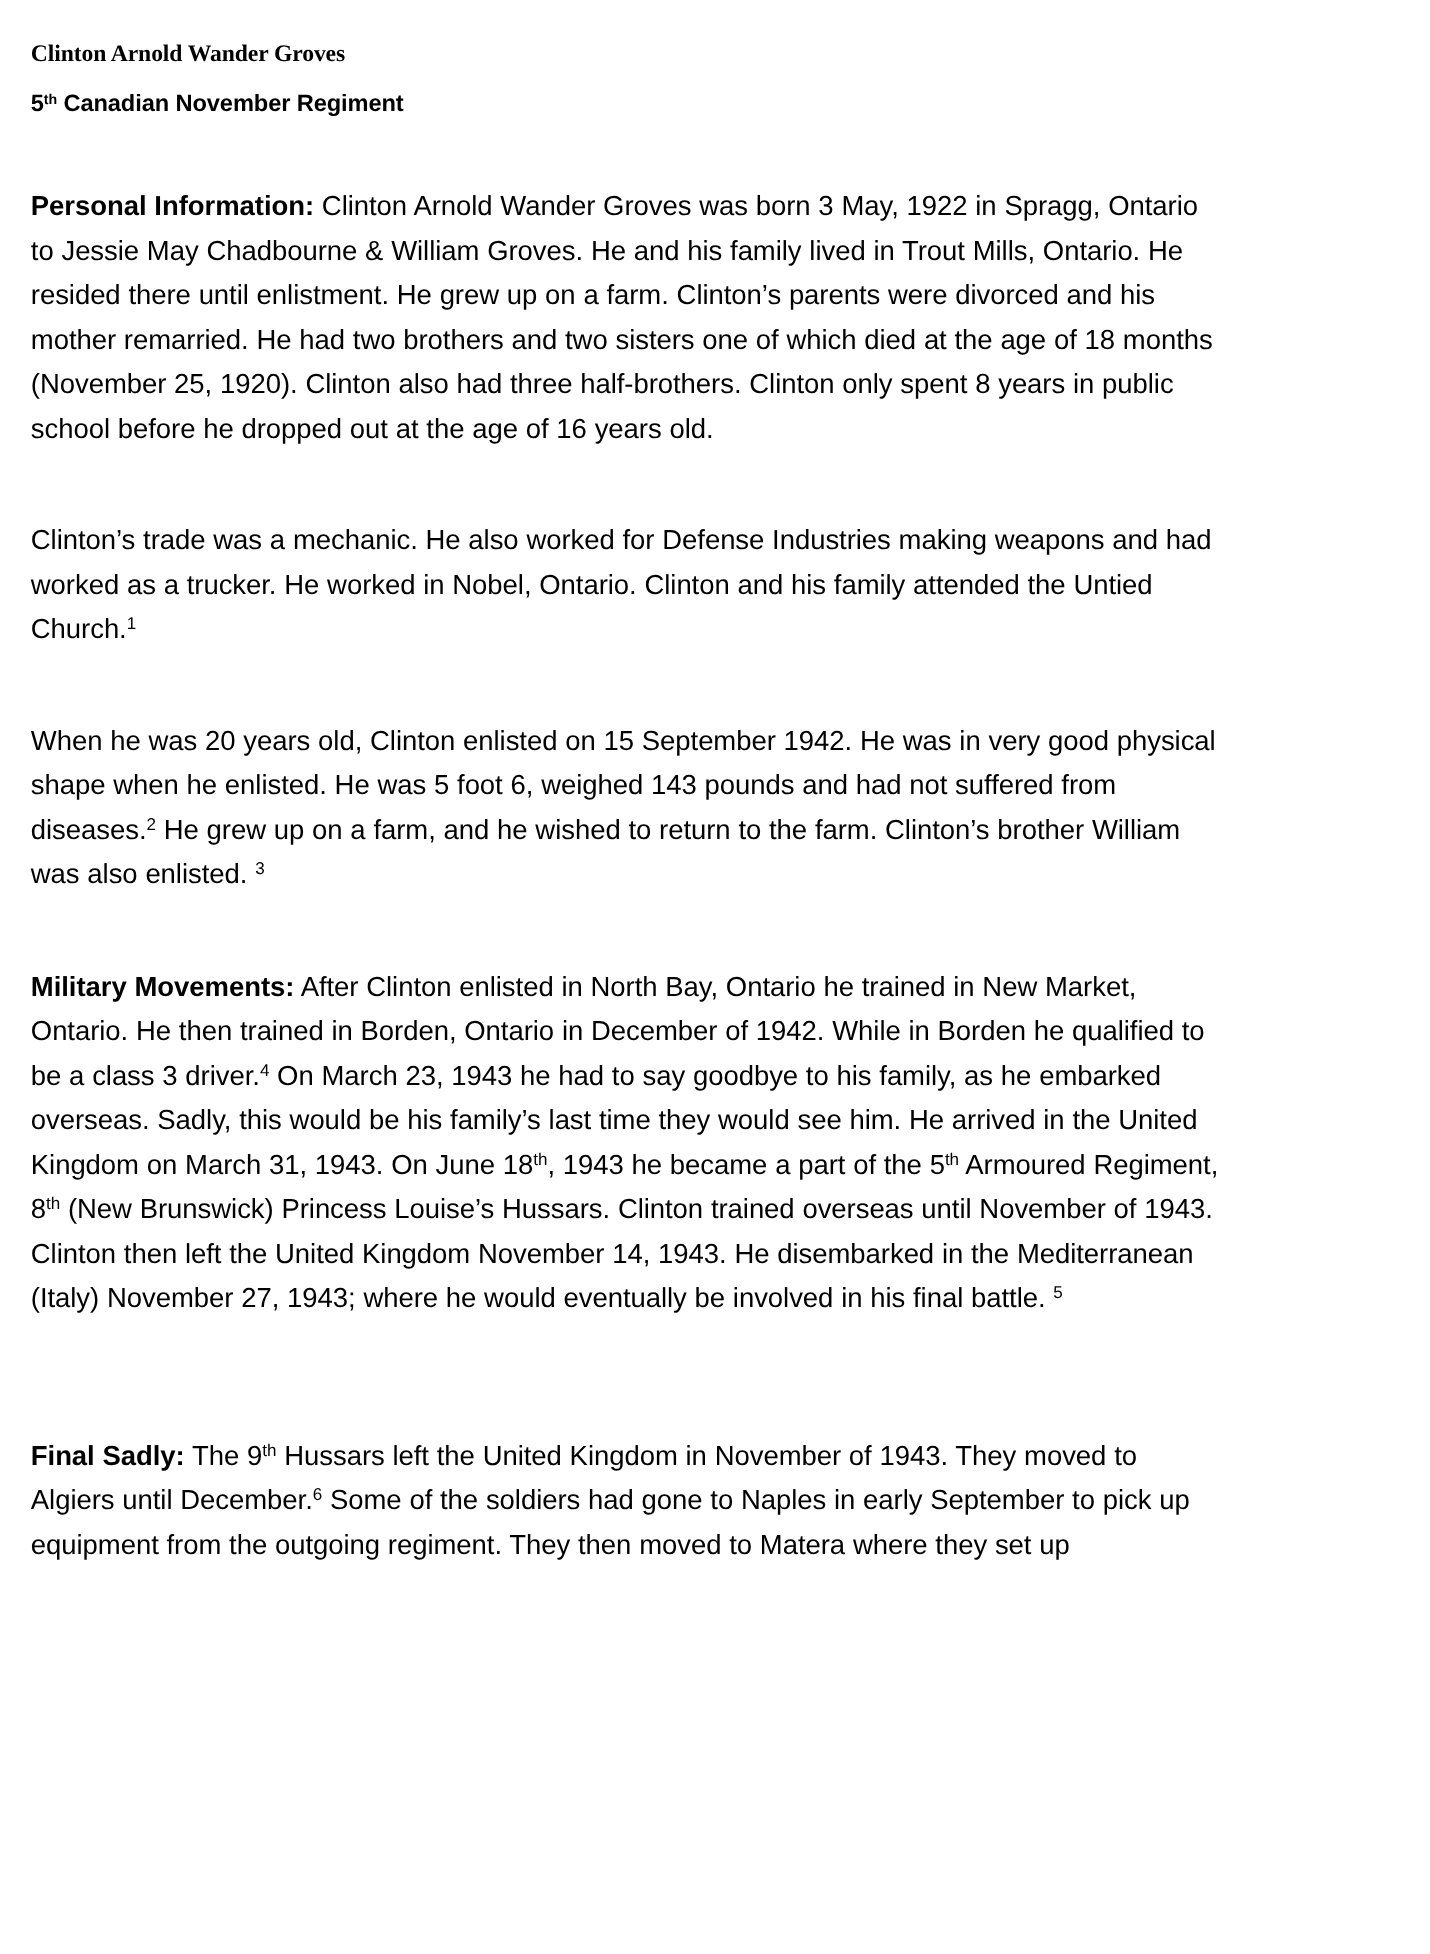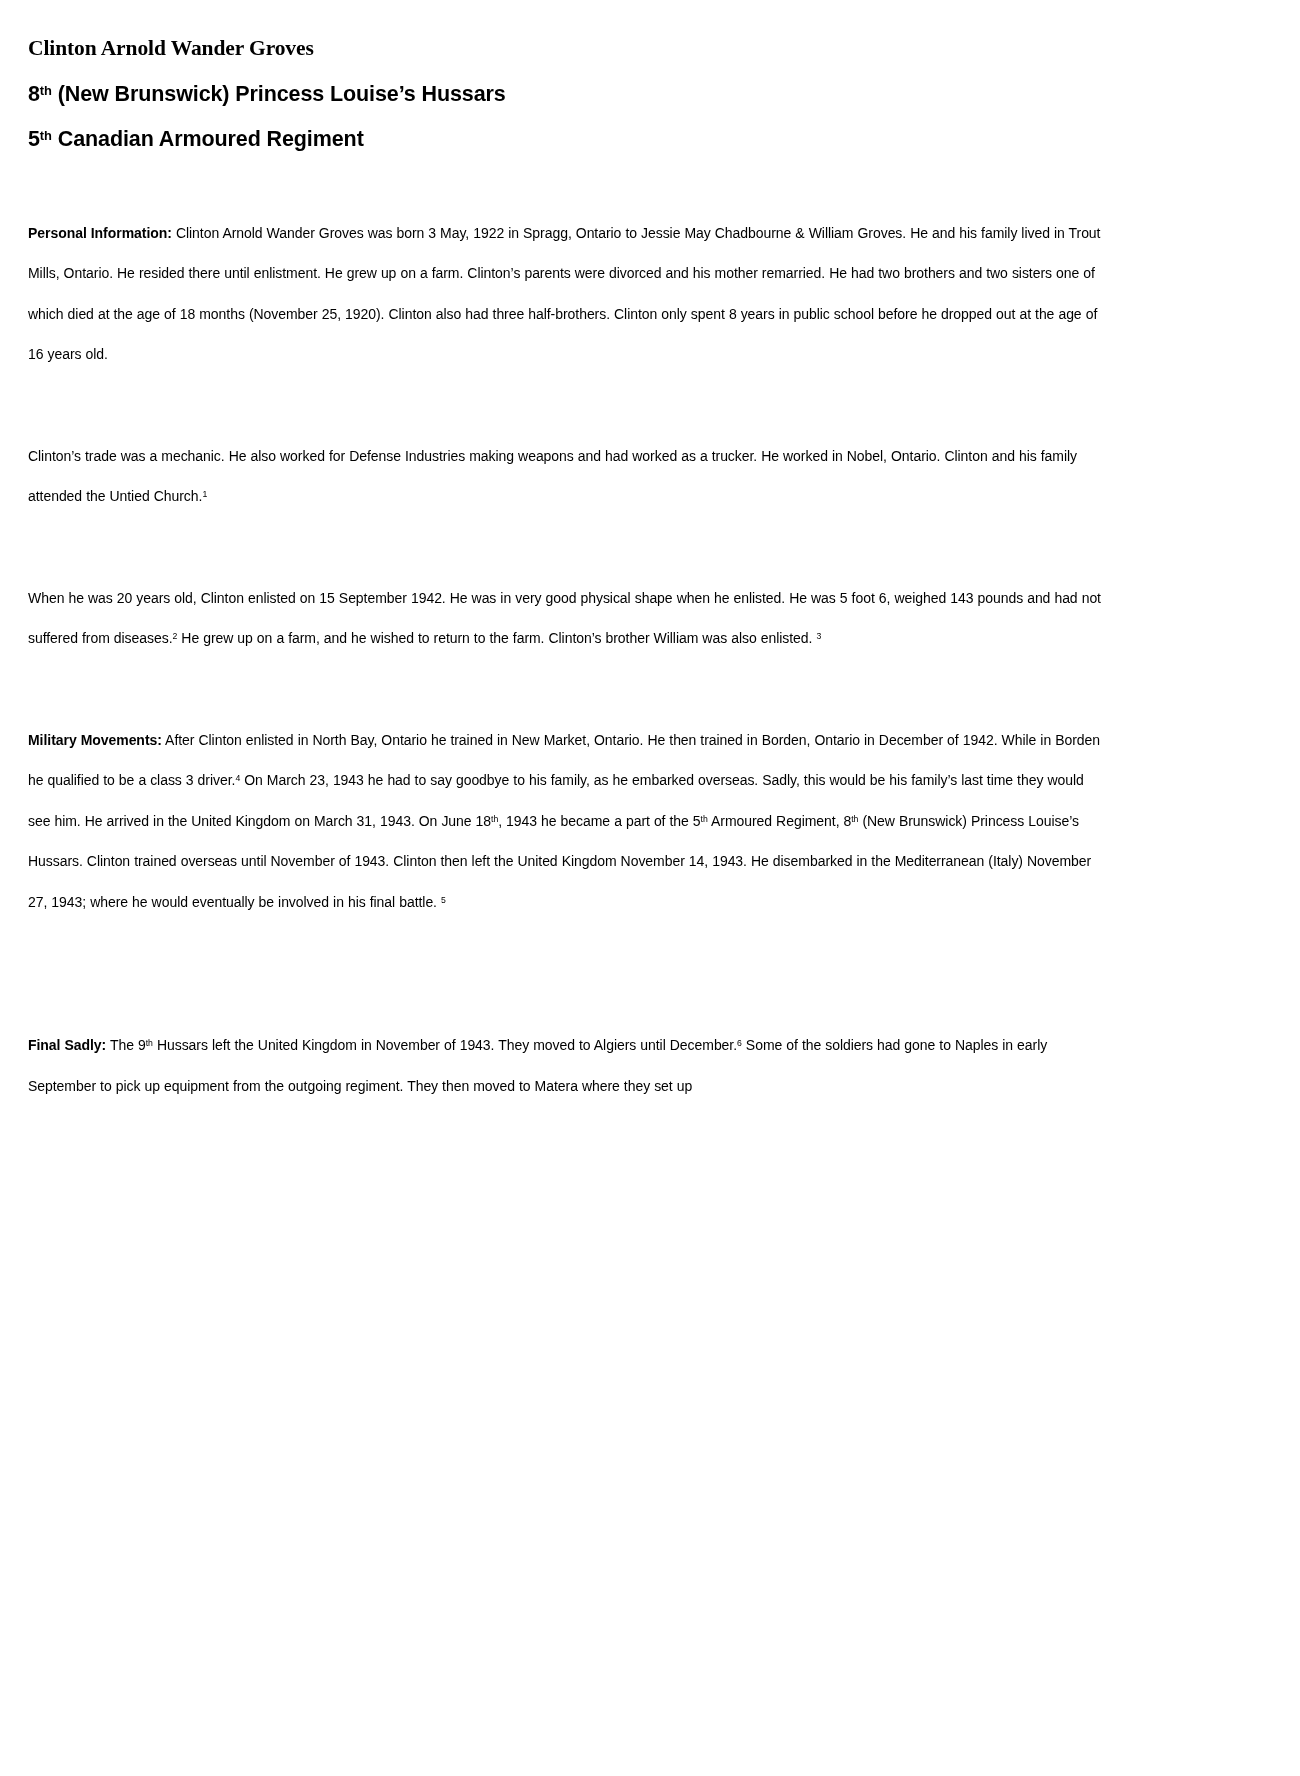--- a/index.html
+++ b/index.html
@@ -29,21 +29,21 @@
     line-height: 1.0;
     letter-spacing: -0.1px;
     margin: 0 0 0 0;
     padding: 12px 0 12px 0;
   }
   .doc-heading:first-child {
     padding-top: 14px;
     font-family: Liberation Serif, serif;
   }
   .para {
-    font-size: 14px;
+    font-size: 25px;
     line-height: 40.5px;
     margin: 0;
     padding: 11px 0 11px 0;
     text-align: left;
     letter-spacing: -0.05px;
     word-spacing: 0.2px;
   }
   .para.gap-before {
     padding-top: 50px;
   }
@@ -64,23 +64,22 @@
 </head>
 <body>
 
 <div class="page">
 
   <div class="doc-heading">
     <span>Clinton Arnold Wander Groves</span>
   </div>
 
 
-  <div class="doc-heading"><span>8</span><sup>th</sup><span> (New Brunswick) Princess Louise’s Hussars</span></div>
 
-  <div class="doc-heading"><span>5</span><sup>th</sup><span> Canadian Armoured Regiment</span></div>
+  <div class="doc-heading"><span>5</span><sup>th</sup><span> Canadian November Regiment</span></div>
 
   <p class="para gap-before"><span class="lead">Personal Information:</span><span> Clinton Arnold Wander Groves was born 3 May, 1922 in Spragg, Ontario to Jessie May Chadbourne &amp; William Groves. He and his family lived in Trout Mills, Ontario. He resided there until enlistment. He grew up on a farm.  Clinton’s parents were divorced and his mother remarried.  He had two brothers and two sisters one of which died at the age of 18 months (November 25, 1920). Clinton also had three half-brothers. Clinton only spent 8 years in public school before he dropped out at the age of 16 years old.</span></p>
 
   <p class="para gap-before"><span>Clinton’s trade was a mechanic. He also worked for Defense Industries making weapons and had worked as a trucker. He worked in Nobel, Ontario. Clinton and his family attended the Untied Church.</span><sup>1</sup></p>
 
   <p class="para gap-before"><span>When he was 20 years old, Clinton enlisted on 15 September 1942. He was in very good physical shape when he enlisted. He was 5 foot 6, weighed 143 pounds and had not suffered from diseases.</span><sup>2</sup><span>  He grew up on a farm, and he wished to return to the farm.  Clinton’s brother William was also enlisted. </span><sup>3</sup></p>
 
   <p class="para gap-before"><span class="lead">Military Movements:</span><span> After Clinton enlisted in North Bay, Ontario he trained in New Market, Ontario. He then trained in Borden, Ontario in December of 1942. While in Borden he qualified to be a class 3 driver.</span><sup>4</sup><span> On March 23, 1943 he had to say goodbye to his family, as he embarked overseas. Sadly, this would be his family’s last time they would see him. He arrived in the United Kingdom on March 31, 1943. On June 18</span><sup>th</sup><span>, 1943 he became a part of the 5</span><sup>th</sup><span> Armoured Regiment, 8</span><sup>th</sup><span> (New Brunswick) Princess Louise’s Hussars. Clinton trained overseas until November of 1943. Clinton then left the United Kingdom November 14, 1943. He disembarked in the Mediterranean (Italy) November 27, 1943; where he would eventually be involved in his final battle. </span><sup>5</sup></p>
 
   <p class="para" style="padding-top:92px;"><span class="lead">Final Sadly:</span><span> The 9</span><sup>th</sup><span> Hussars left the United Kingdom in November of 1943. They moved to Algiers until December.</span><sup>6</sup><span> Some of the soldiers had gone to Naples in early September to pick up equipment from the outgoing regiment. They then moved to Matera where they set up</span></p>

